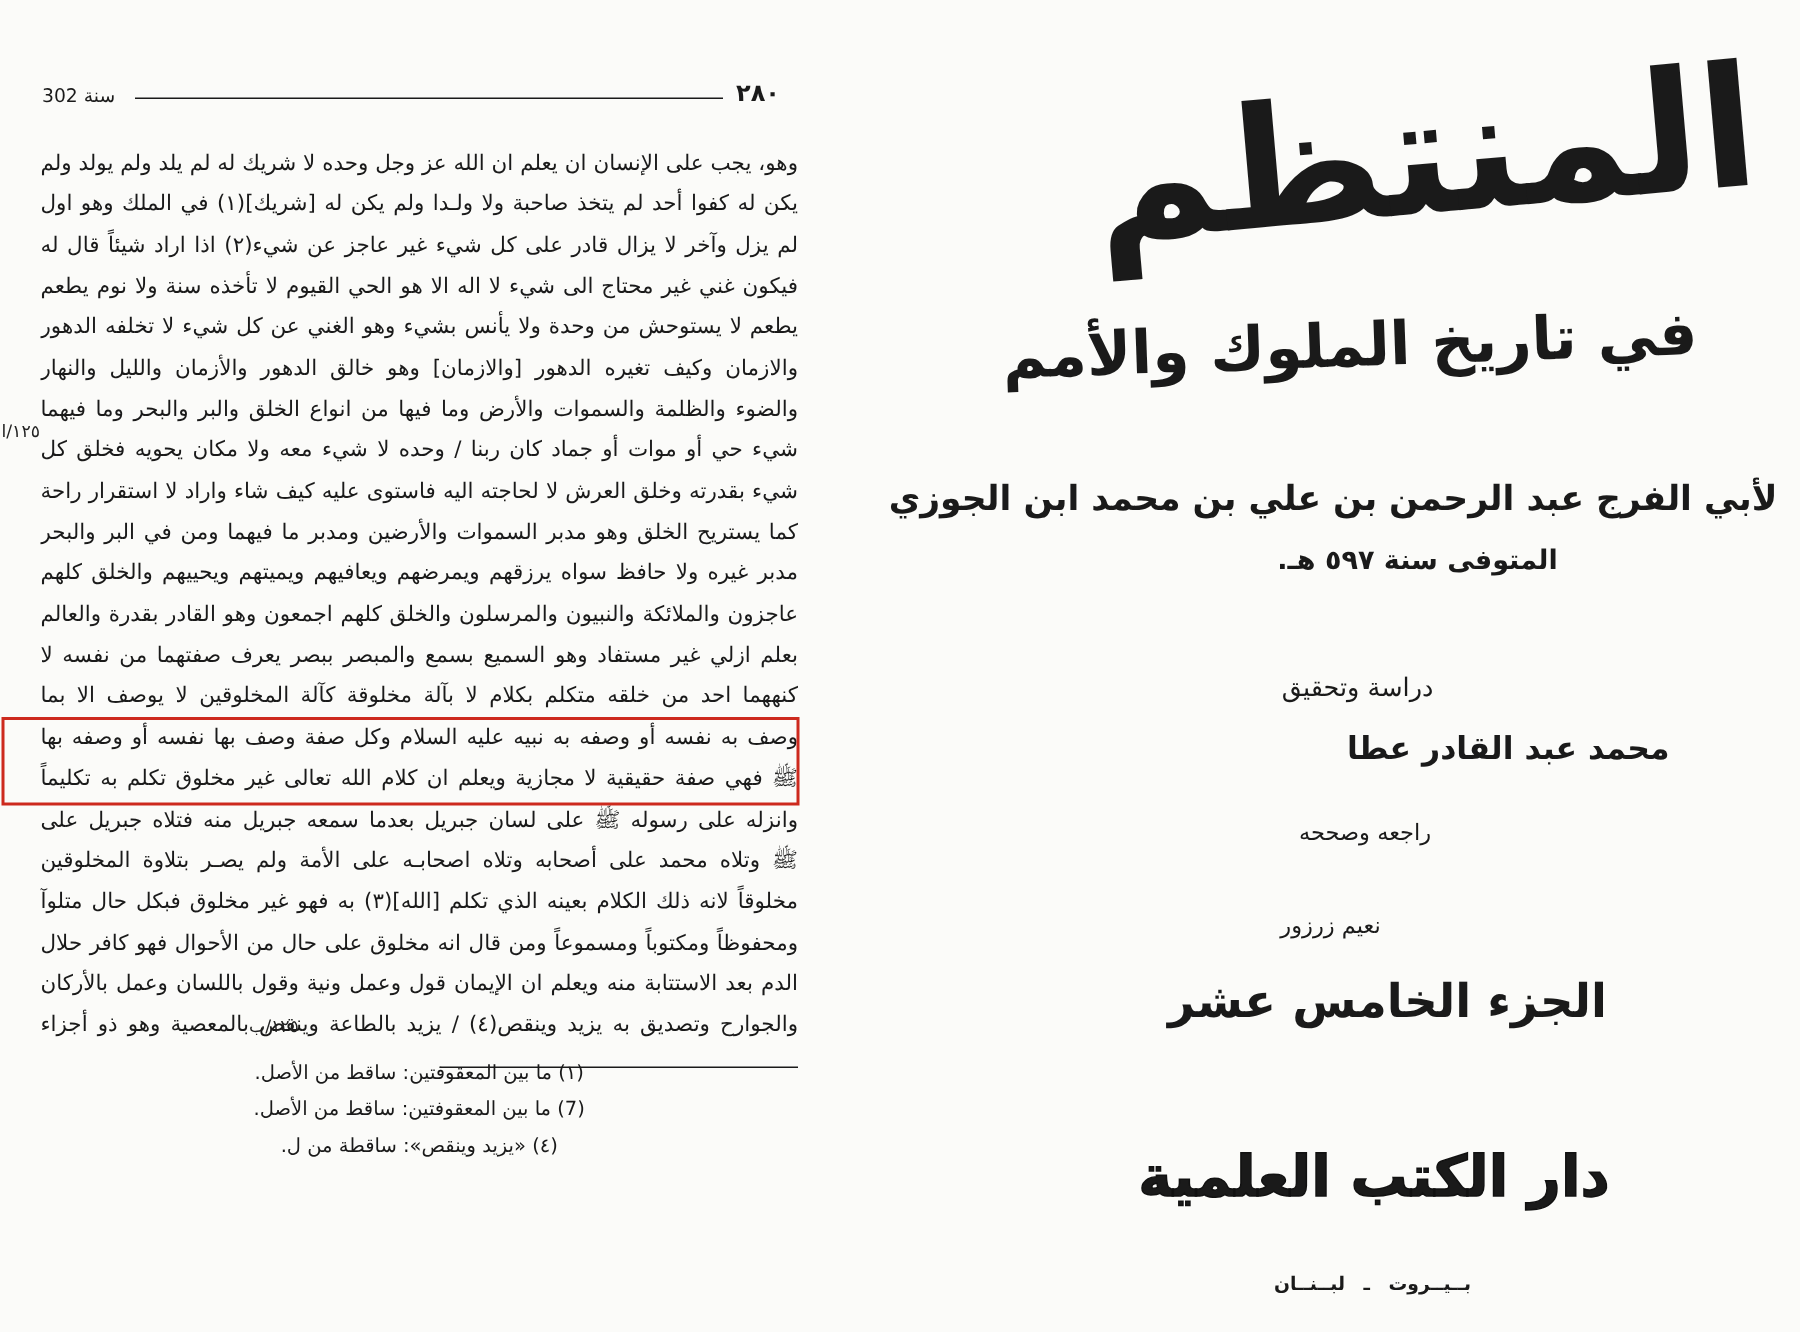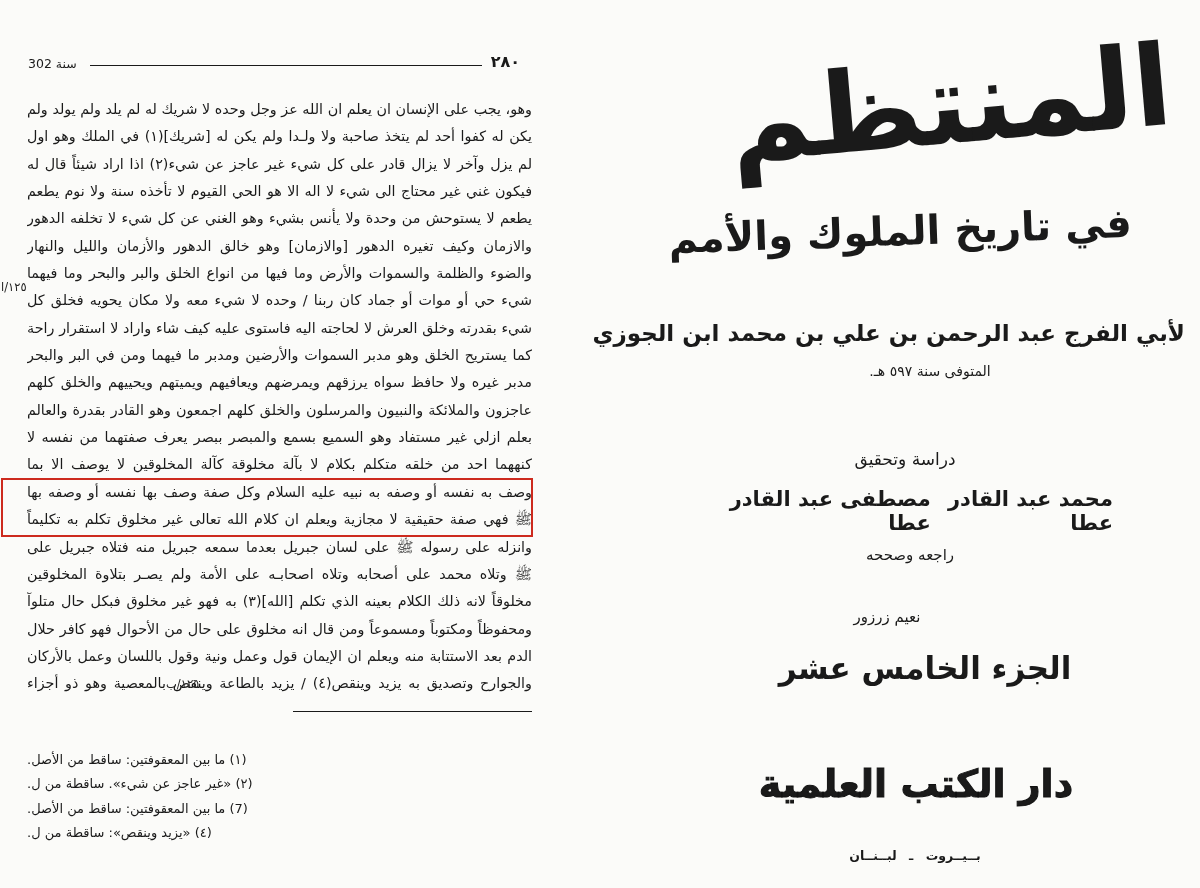--- a/index.html
+++ b/index.html
@@ -36,22 +36,22 @@
 
   .folio-marker { position:absolute; font-size:11.5px; direction:rtl; color:#222; }
   .folio-top    { left:1px;  top:280px; }
   .folio-bottom { left:166px; top:677px; }
 
   .fn-sep {
     position:absolute; top:711px; left:293px; width:239px;
     border-top:1.6px solid #1a1a1a;
   }
   .fn-block {
-    position:absolute; top:748px; left:27px; width:505px;
-    direction:rtl; text-align:left;
+    position:absolute; top:704px; left:27px; width:505px;
+    direction:rtl; text-align:center;
   }
   .fn-line { font-size:13px; line-height:24.3px; }
 
   
   .right-page { position:absolute; left:600px; top:0; width:600px; height:888px; direction:rtl; }
   .rp-center { position:absolute; text-align:center; }
 
   .rp-title-main {
     top:34px; left:115px; width:470px;
     font-size:112px; font-weight:bold; line-height:1.25;
@@ -61,21 +61,21 @@
   .rp-title-sub {
     top:208px; left:60px; width:480px;
     font-size:40px; font-weight:bold;
     transform:rotate(-2deg);
     white-space:nowrap;
   }
   .rp-author {
     top:320px; left:55px; width:530px;
     font-size:23px; font-weight:bold; white-space:nowrap;
   }
-  .rp-death { top:363px; left:115px; width:430px; font-size:14px; font-weight:normal; }
+  .rp-death { top:363px; left:130px; width:430px; font-size:18px; font-weight:bold; }
   .rp-tahqiq { top:449px; left:155px; width:300px; font-size:17px; }
   .rp-editors {
     position:absolute; top:487px; left:118px; width:395px;
     display:flex; justify-content:space-between; direction:rtl;
     font-size:21px; font-weight:bold;
   }
   .rp-review   { top:546px; left:210px; width:200px; font-size:15px; }
   .rp-reviewer { top:608px; left:187px; width:200px; font-size:15px; letter-spacing:3px; }
   .rp-volume   { top:650px; left:155px; width:340px; font-size:31px; font-weight:bold; }
   .rp-publisher{
@@ -124,41 +124,39 @@
     </div>
 
     <div class="red-box"></div>
 
     <span class="folio-marker folio-top">١٢٥/ا</span>
     <span class="folio-marker folio-bottom">١٢٥/ب</span>
 
     <div class="fn-sep"></div>
     <div class="fn-block">
       <div class="fn-line">(١) ما بين المعقوفتين: ساقط من الأصل.</div>
-      <div class="fn-line">(٢) «غير عاجز عن شيء». ساقطة من ل.</div>
       <div class="fn-line">(7) ما بين المعقوفتين: ساقط من الأصل.</div>
       <div class="fn-line">(٤) «يزيد وينقص»: ساقطة من ل.</div>
     </div>
   </div>
 
   <div class="right-page">
 
     <div class="rp-center rp-title-main">المنتظم</div>
 
     <div class="rp-center rp-title-sub">في تاريخ الملوك والأمم</div>
 
     <div class="rp-center rp-author">لأبي الفرج عبد الرحمن بن علي بن محمد ابن الجوزي</div>
 
     <div class="rp-center rp-death">المتوفى سنة ٥٩٧ هـ.</div>
 
     <div class="rp-center rp-tahqiq">دراسة وتحقيق</div>
 
     <div class="rp-editors">
       <span>محمد عبد القادر عطا</span>
-      <span>مصطفى عبد القادر عطا</span>
     </div>
 
     <div class="rp-center rp-review">راجعه وصححه</div>
 
     <div class="rp-center rp-reviewer">نعيم زرزور</div>
 
     <div class="rp-center rp-volume">الجزء الخامس عشر</div>
 
     <div class="rp-center rp-publisher">دار الكتب العلمية</div>
 

